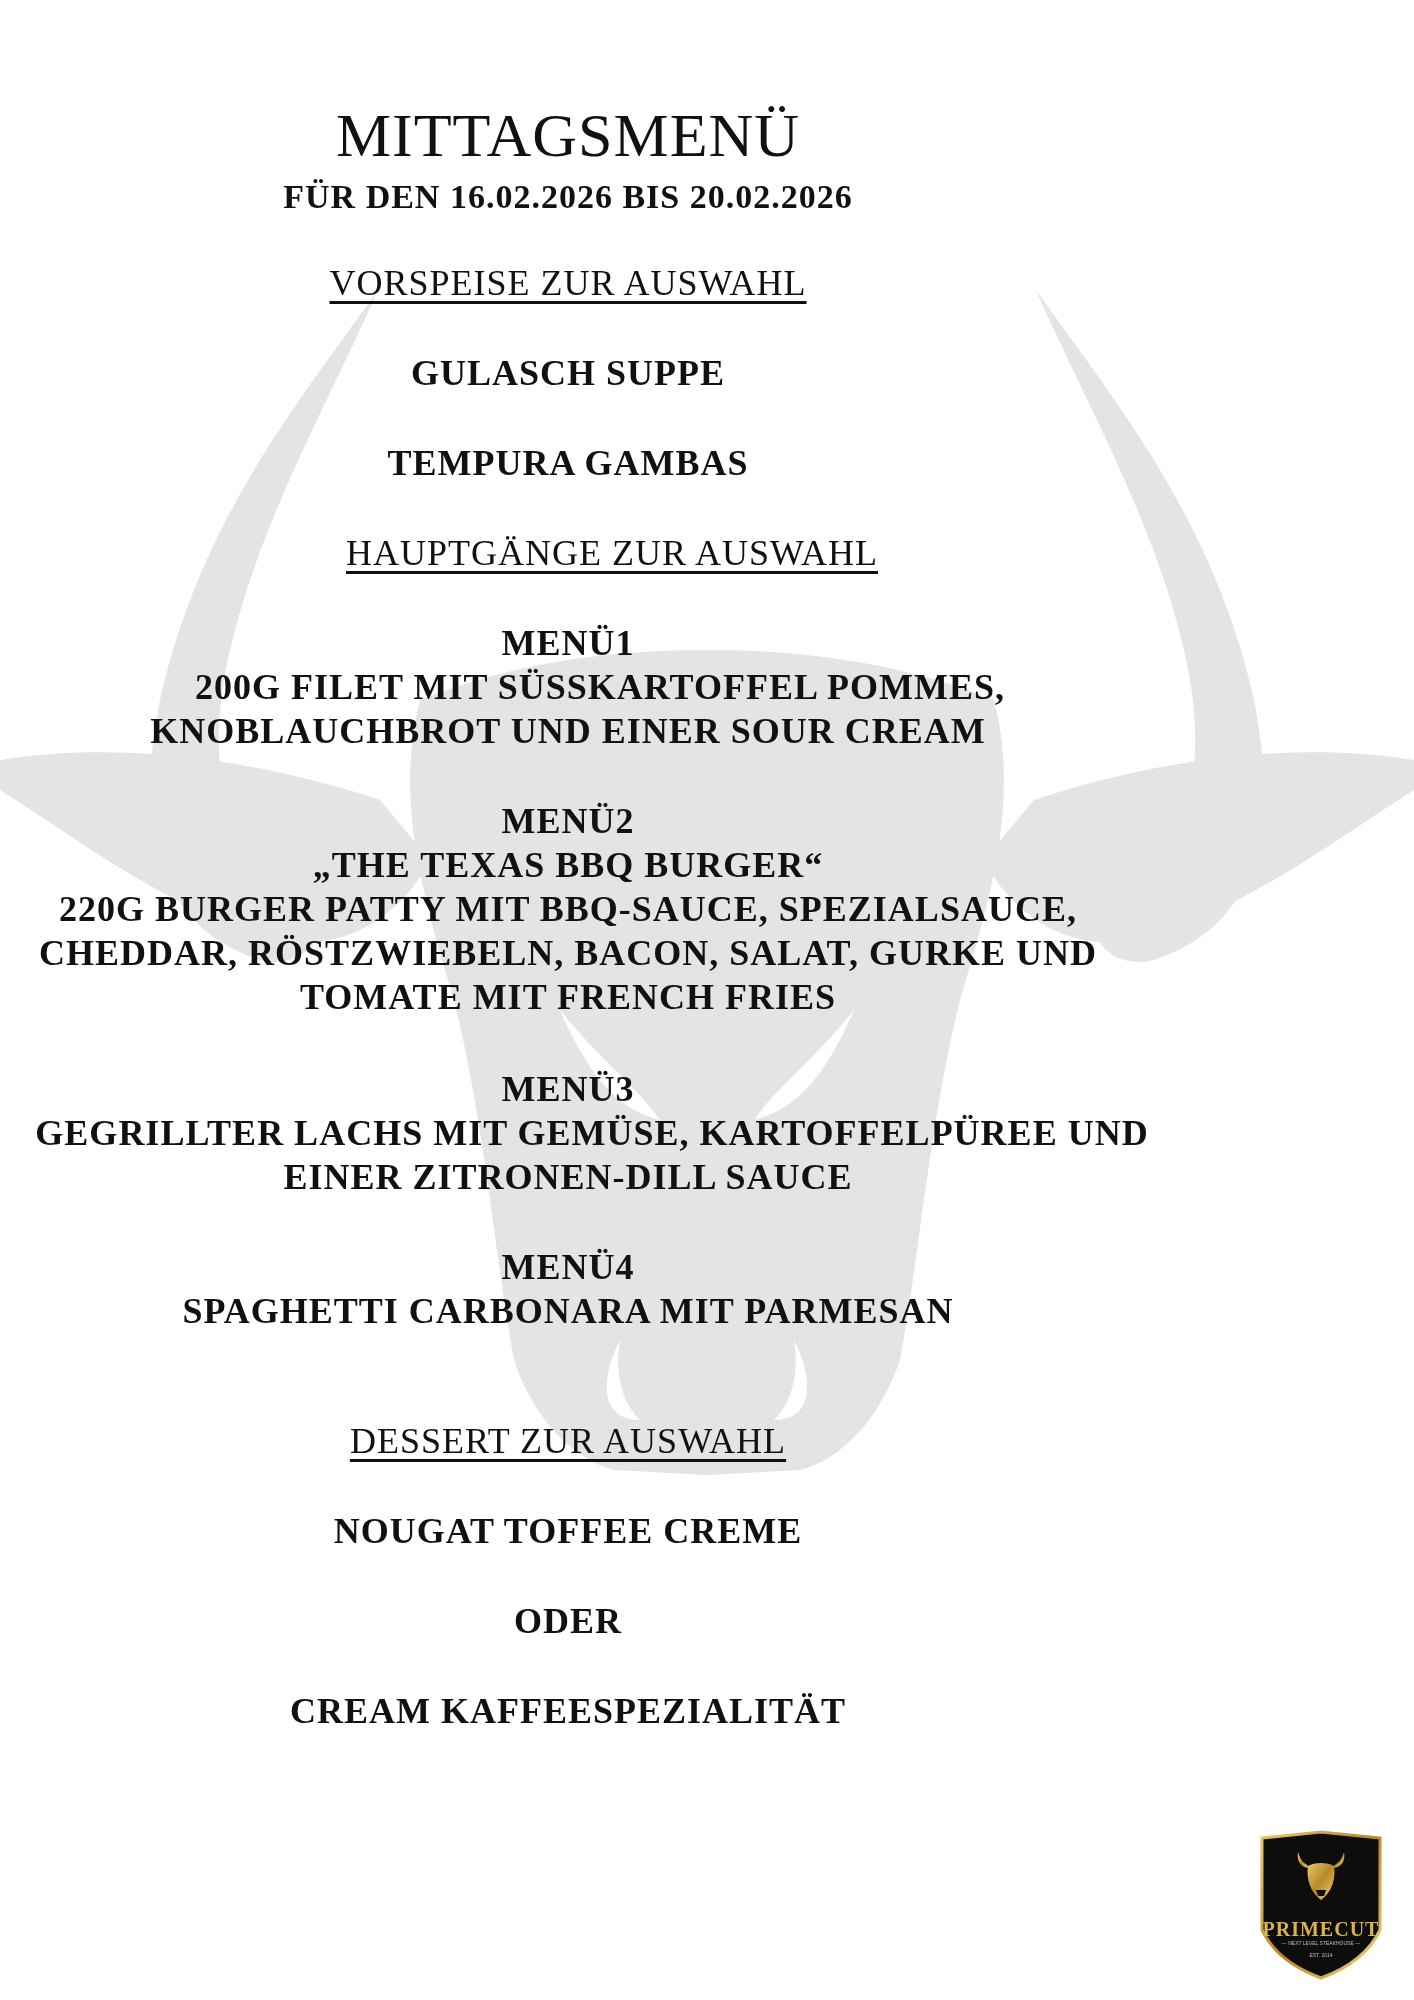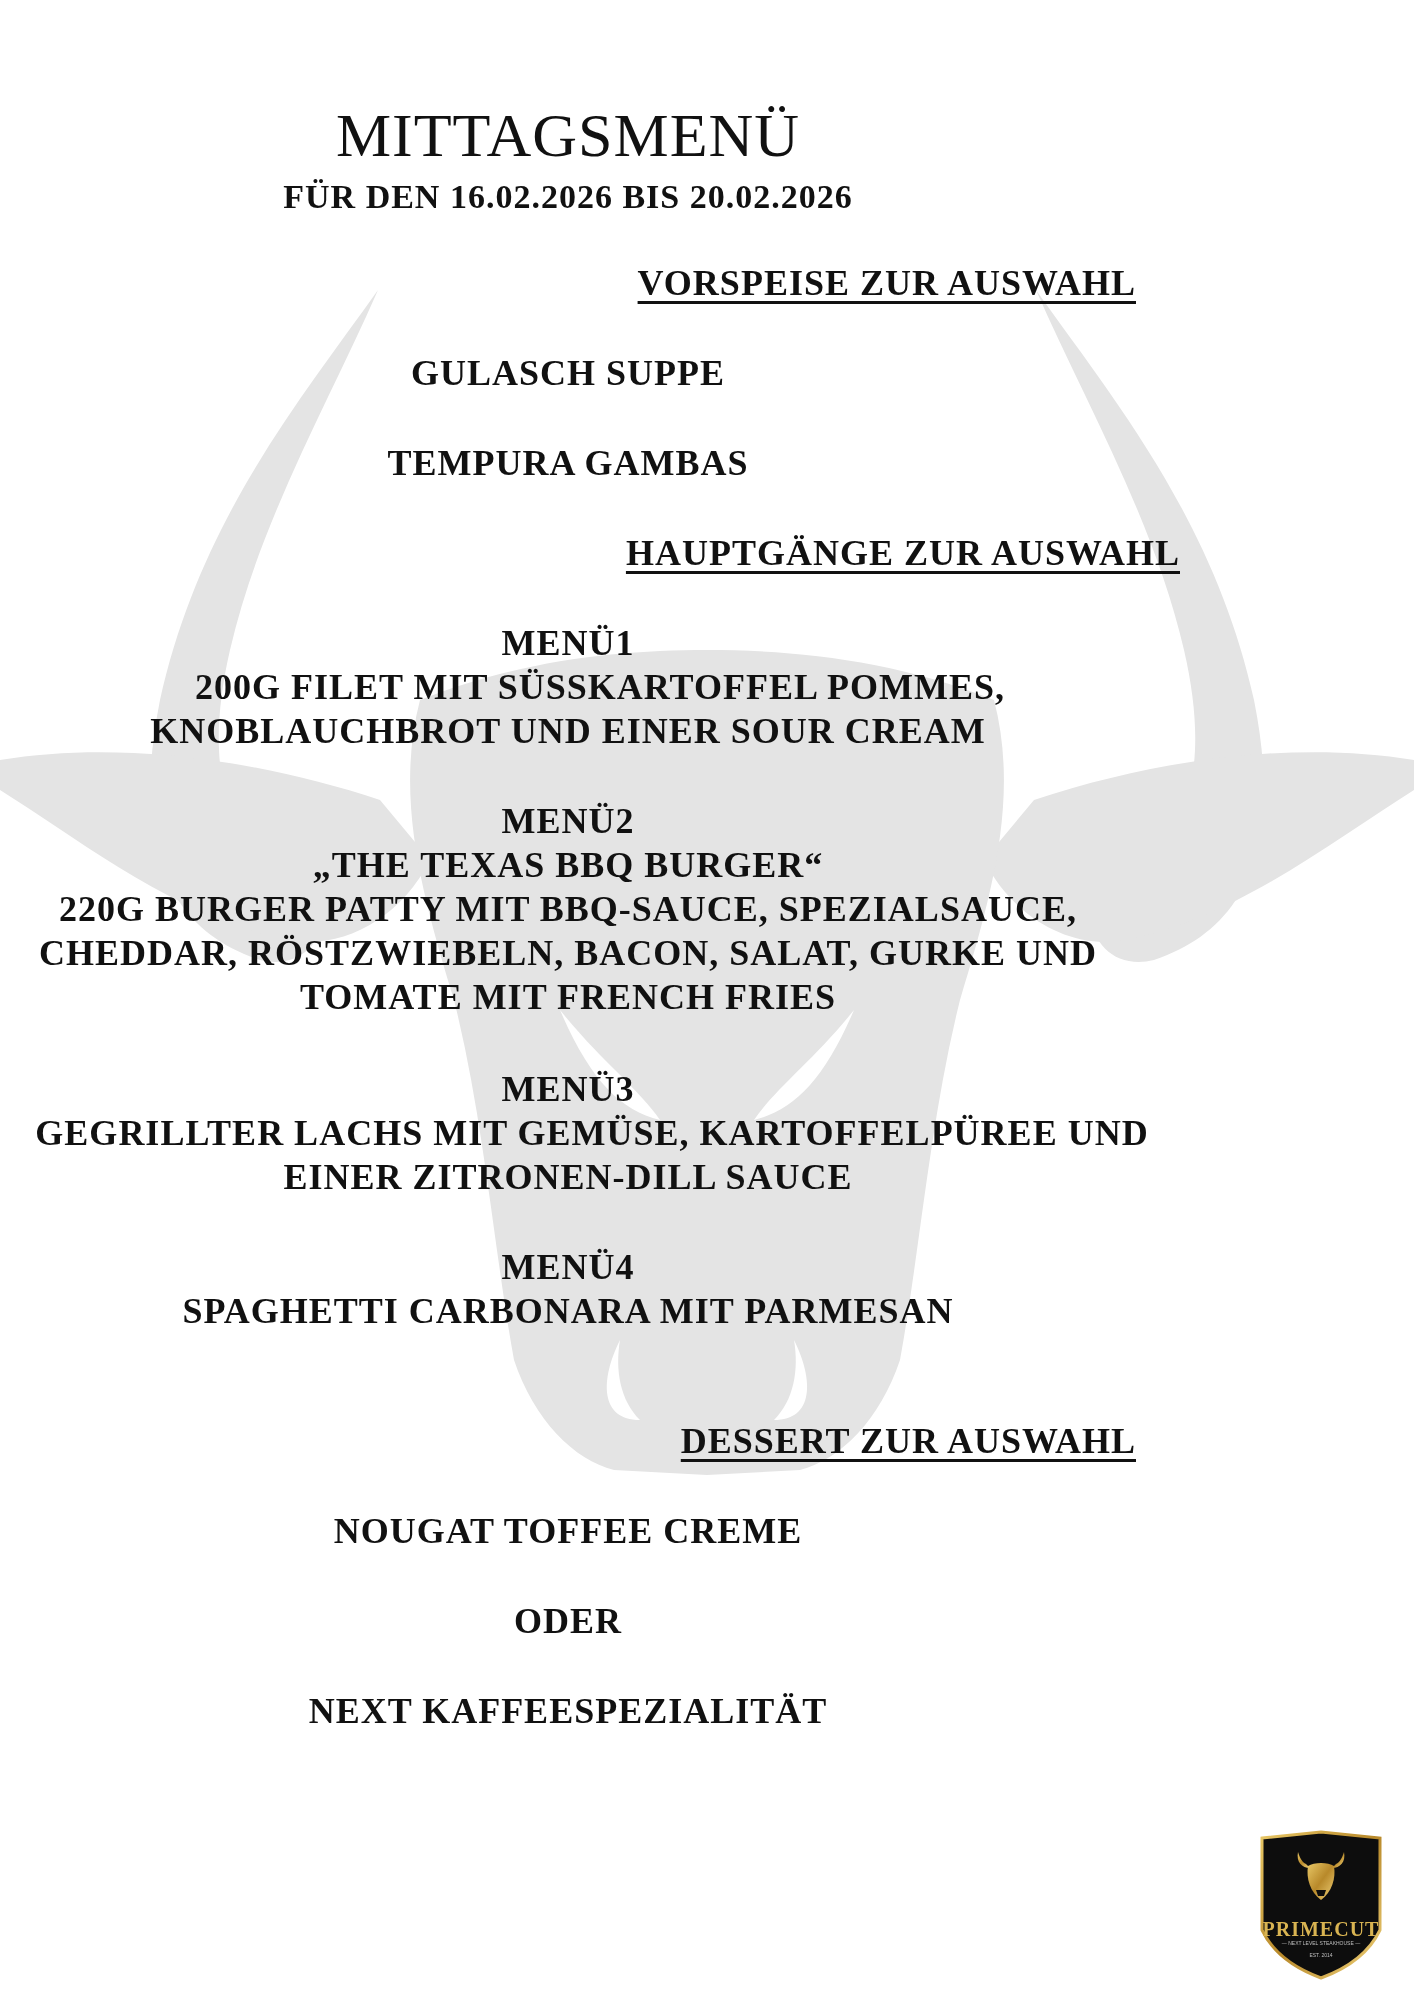--- a/index.html
+++ b/index.html
@@ -4,21 +4,21 @@
 <style>
   html, body { margin: 0; padding: 0; background: #ffffff; }
   body { width: 1414px; height: 2000px; position: relative; overflow: hidden;
          font-family: "Liberation Serif", "DejaVu Serif", serif; color: #111; }
   .watermark { position: absolute; left: 0; top: 0; width: 1414px; height: 2000px; z-index: 0; }
   .content { position: absolute; left: 0; top: 0; width: 1414px; z-index: 1; text-align: center; }
   .line { position: absolute; left: 0; width: 1136px; text-align: center; white-space: nowrap;
           font-weight: bold; letter-spacing: 1px; }
   .title { font-size: 62px; letter-spacing: 1px; font-weight: normal; }
   .subtitle { font-size: 34px; }
-  .sec { font-size: 36px; font-weight: bold; text-decoration: underline; text-decoration-thickness: 3px; text-underline-offset: 6px; text-align: right; }
+  .sec { font-size: 36px; font-weight: normal; text-decoration: underline; text-decoration-thickness: 3px; text-underline-offset: 6px; }
   .item { font-size: 36px; }
   .logo { position: absolute; left: 1258px; top: 1830px; width: 126px; height: 150px; z-index: 2; }
 </style>
 </head>
 <body>
 
 <svg class="watermark" viewBox="0 0 1414 2000">
   <g fill="#e4e4e4">
 
     <path d="M378 290 C300 400 200 520 160 700 C130 850 170 930 260 960 C300 970 330 940 320 900 C230 860 200 780 230 650 C260 520 330 400 378 290 Z"></path>
@@ -62,21 +62,21 @@
   <div class="line item" style="top:1068px;">MENÜ3</div>
   <div class="line item" style="top:1112px;margin-left:24px;">GEGRILLTER LACHS MIT GEMÜSE, KARTOFFELPÜREE UND</div>
   <div class="line item" style="top:1156px;">EINER ZITRONEN-DILL SAUCE</div>
 
   <div class="line item" style="top:1246px;">MENÜ4</div>
   <div class="line item" style="top:1290px;">SPAGHETTI CARBONARA MIT PARMESAN</div>
 
   <div class="line sec" style="top:1420px;">DESSERT ZUR AUSWAHL</div>
   <div class="line item" style="top:1510px;">NOUGAT TOFFEE CREME</div>
   <div class="line item" style="top:1600px;">ODER</div>
-  <div class="line item" style="top:1690px;">NEXT KAFFEESPEZIALITÄT</div>
+  <div class="line item" style="top:1690px;">CREAM KAFFEESPEZIALITÄT</div>
 </div>
 
 <div class="logo">
   <svg width="126" height="150" viewBox="0 0 126 150">
     <defs>
       <linearGradient id="g" x1="0" y1="0" x2="1" y2="1">
         <stop offset="0" stop-color="#e8c766"></stop>
         <stop offset="0.5" stop-color="#b8892a"></stop>
         <stop offset="1" stop-color="#f0d27a"></stop>
       </linearGradient>

